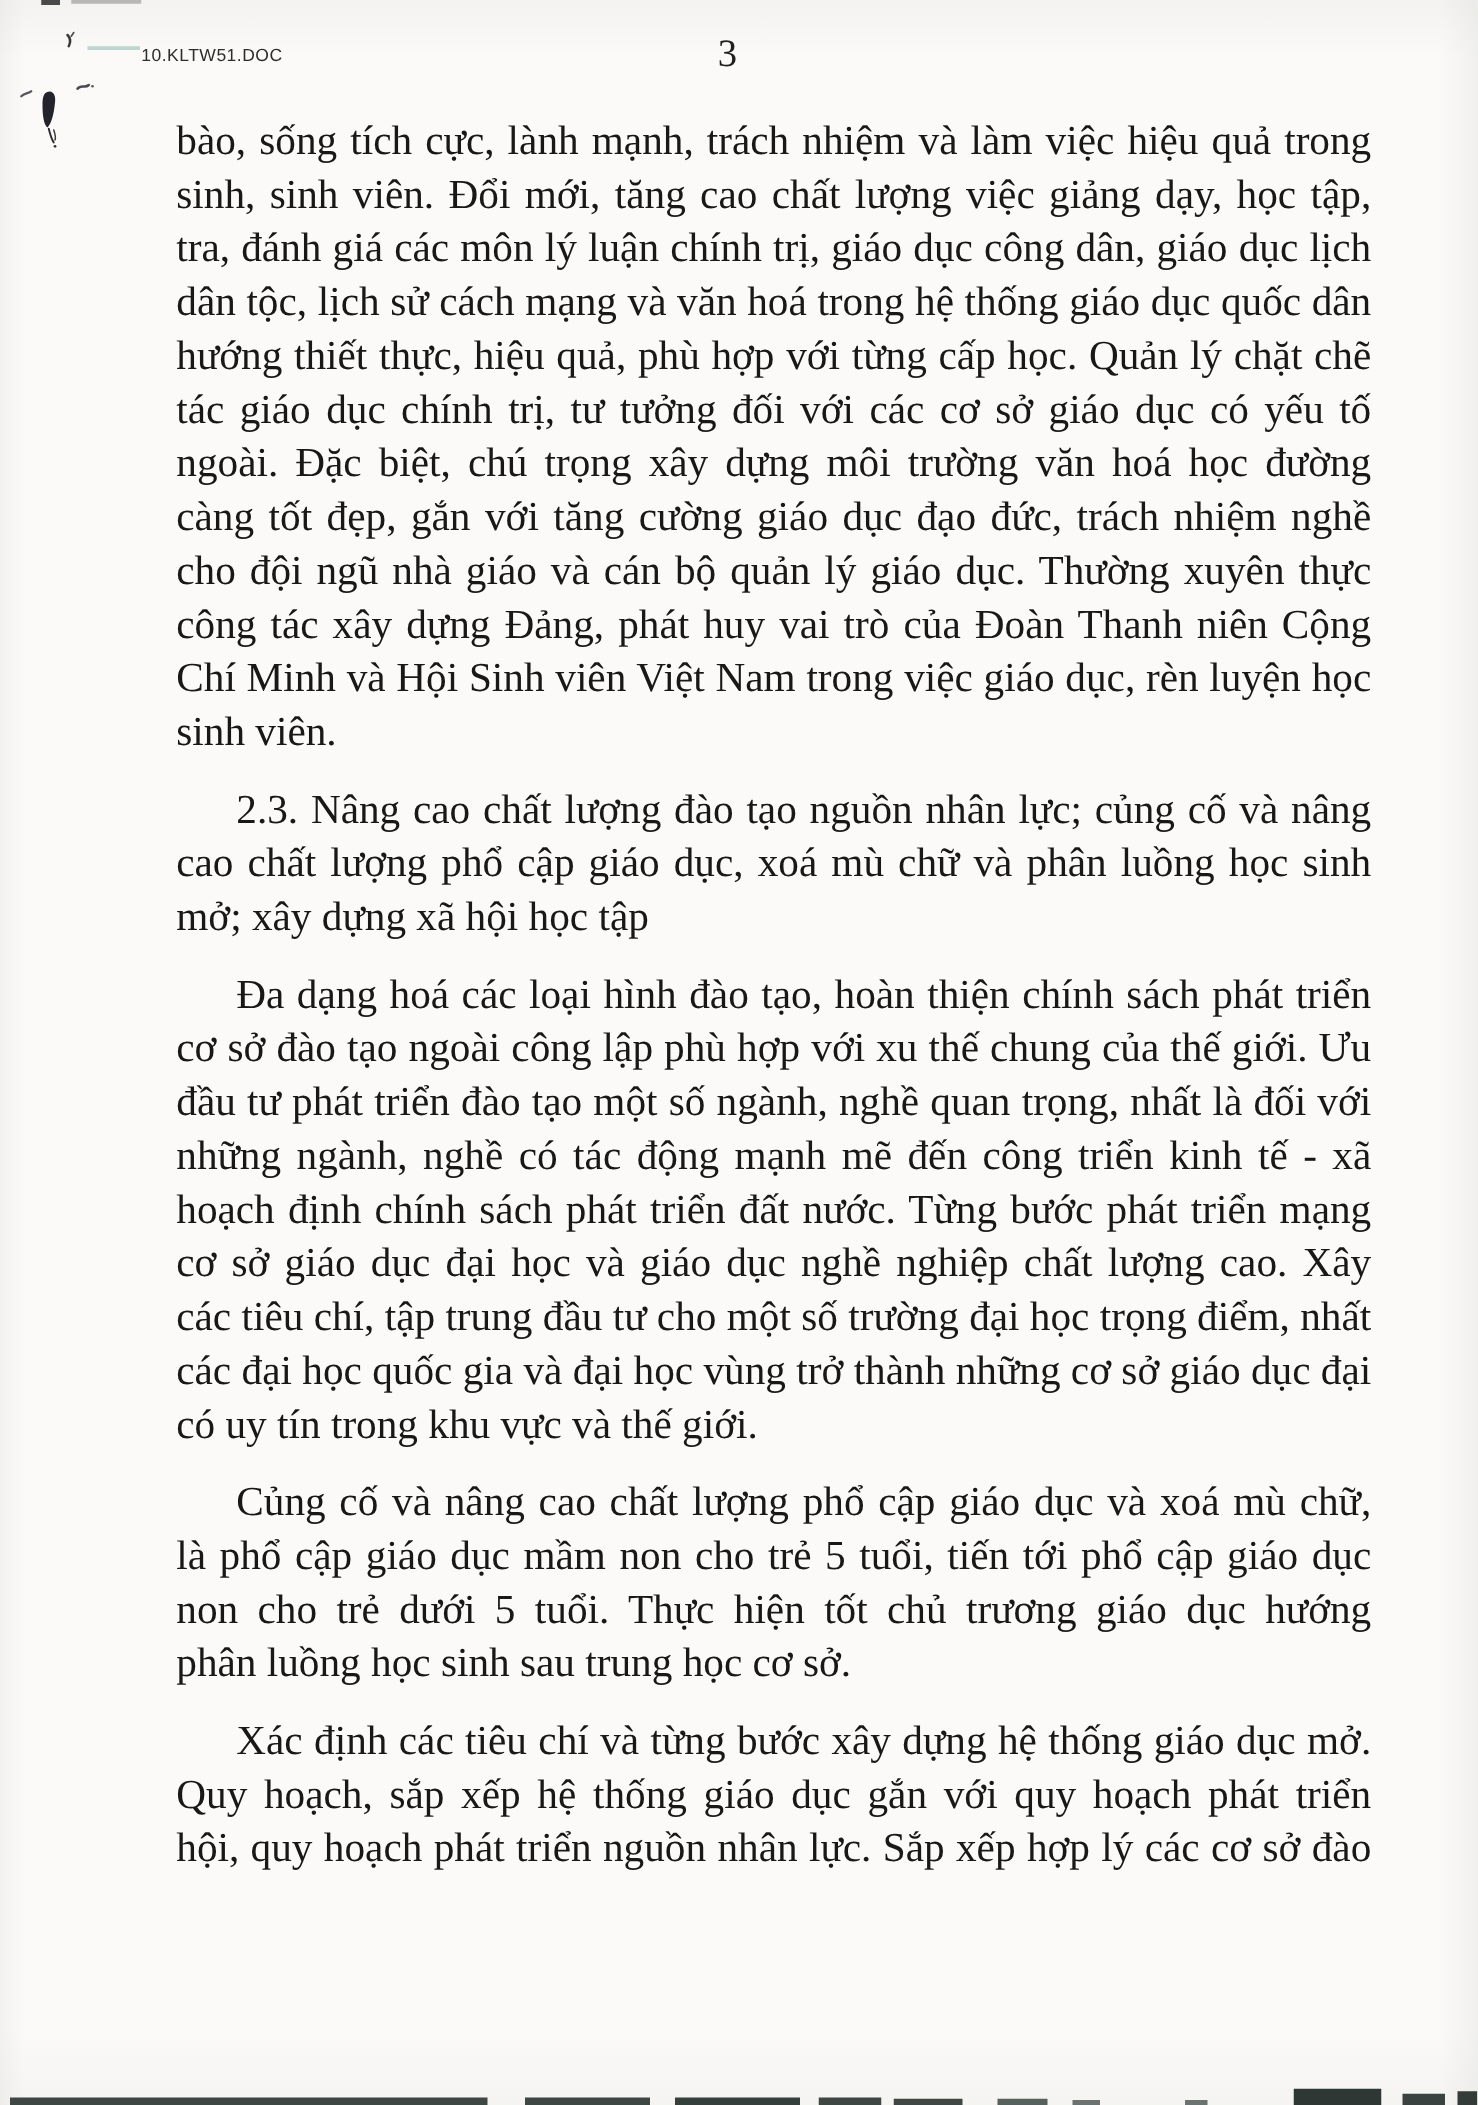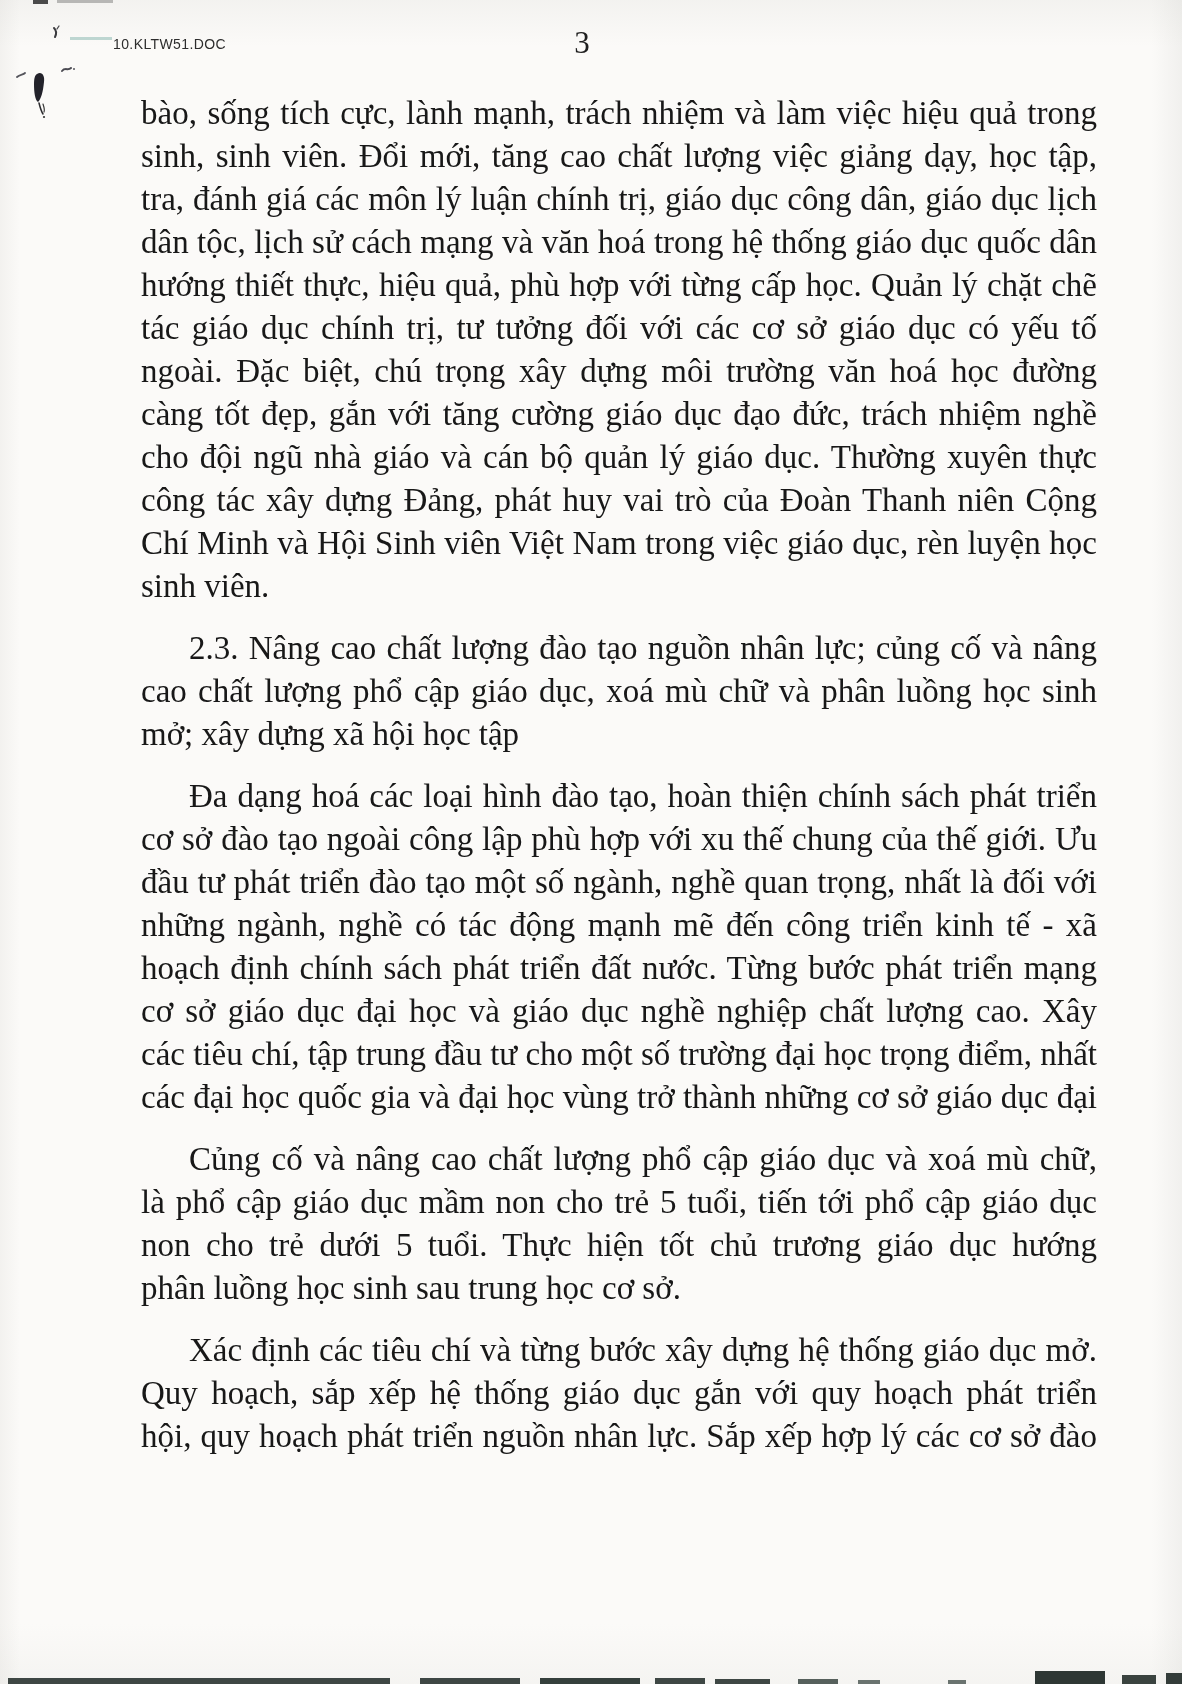--- a/index.html
+++ b/index.html
@@ -94,20 +94,21 @@
       </div>
     <div class="para body" data-indent="">
         <div class="line">Đa dạng hoá các loại hình đào tạo, hoàn thiện chính sách phát triển các</div>
         <div class="line">cơ sở đào tạo ngoài công lập phù hợp với xu thế chung của thế giới. Ưu tiên</div>
         <div class="line">đầu tư phát triển đào tạo một số ngành, nghề quan trọng, nhất là đối với</div>
         <div class="line">những ngành, nghề có tác động mạnh mẽ đến công triển kinh tế - xã hội, đến</div>
         <div class="line">hoạch định chính sách phát triển đất nước. Từng bước phát triển mạng lưới</div>
         <div class="line">cơ sở giáo dục đại học và giáo dục nghề nghiệp chất lượng cao. Xây dựng</div>
         <div class="line">các tiêu chí, tập trung đầu tư cho một số trường đại học trọng điểm, nhất là</div>
         <div class="line">các đại học quốc gia và đại học vùng trở thành những cơ sở giáo dục đại học</div>
+        <div class="line">có uy tín trong khu vực và thế giới.</div>
       </div>
     <div class="para body" data-indent="">
         <div class="line">Củng cố và nâng cao chất lượng phổ cập giáo dục và xoá mù chữ, nhất</div>
         <div class="line">là phổ cập giáo dục mầm non cho trẻ 5 tuổi, tiến tới phổ cập giáo dục mầm</div>
         <div class="line">non cho trẻ dưới 5 tuổi. Thực hiện tốt chủ trương giáo dục hướng nghiệp và</div>
         <div class="line">phân luồng học sinh sau trung học cơ sở.</div>
       </div>
     <div class="para body" data-indent="" data-justify-all="">
         <div class="line">Xác định các tiêu chí và từng bước xây dựng hệ thống giáo dục mở.</div>
         <div class="line">Quy hoạch, sắp xếp hệ thống giáo dục gắn với quy hoạch phát triển kinh tế - xã</div>

